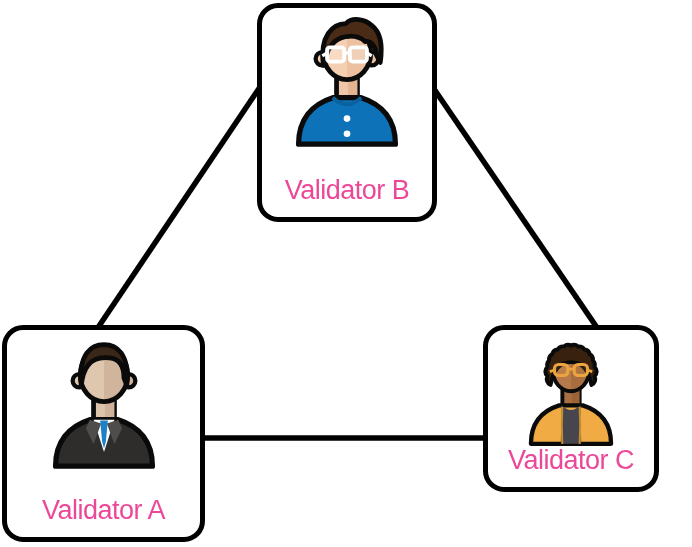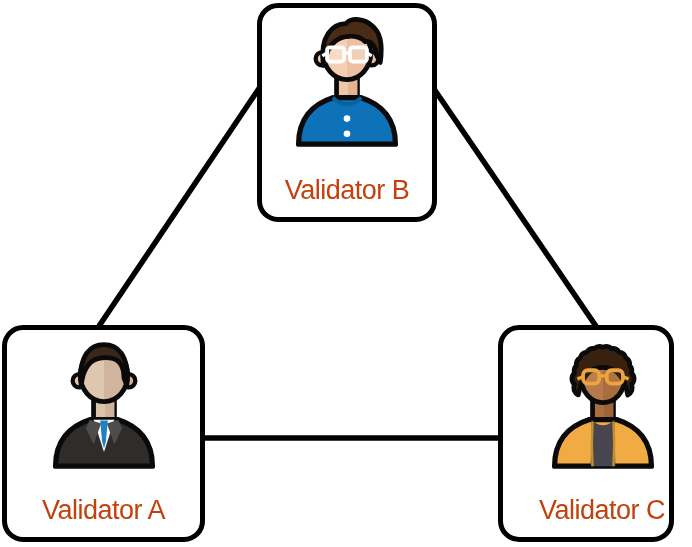--- a/index.html
+++ b/index.html
@@ -4,22 +4,22 @@
 <style>
   html,body{margin:0;padding:0;background:#ffffff;}
   .canvas{position:relative;width:692px;height:547px;background:#ffffff;overflow:hidden;
           font-family:"Liberation Sans",sans-serif;}
   .edges{position:absolute;left:0;top:0;z-index:0;}
   .card{position:absolute;z-index:1;background:#ffffff;border:5px solid #000;border-radius:21px;
         box-sizing:border-box;display:flex;flex-direction:column;align-items:center;
         justify-content:space-between;padding:7px 4px 13px;}
   #card-b{left:257px;top:3px;width:180px;height:219px;}
   #card-a{left:2px;top:325px;width:203px;height:217px;}
-  #card-c{left:498px;top:325px;width:176px;height:217px;align-items:flex-end;}
-  .label{font-size:27px;color:#c2410c;line-height:1;letter-spacing:-0.5px;white-space:nowrap;}
+  #card-c{left:483px;top:325px;width:176px;height:167px;}
+  .label{font-size:27px;color:#ec4899;line-height:1;letter-spacing:-0.5px;white-space:nowrap;}
   .avatar{display:block;}
 </style>
 </head>
 <body>
 
 <div class="canvas">
 
   <svg class="edges" width="692" height="547" viewBox="0 0 692 547">
     <line x1="262" y1="84" x2="95" y2="332" stroke="#000" stroke-width="5.5"></line>
     <line x1="432" y1="86" x2="600" y2="332" stroke="#000" stroke-width="5.5"></line>

